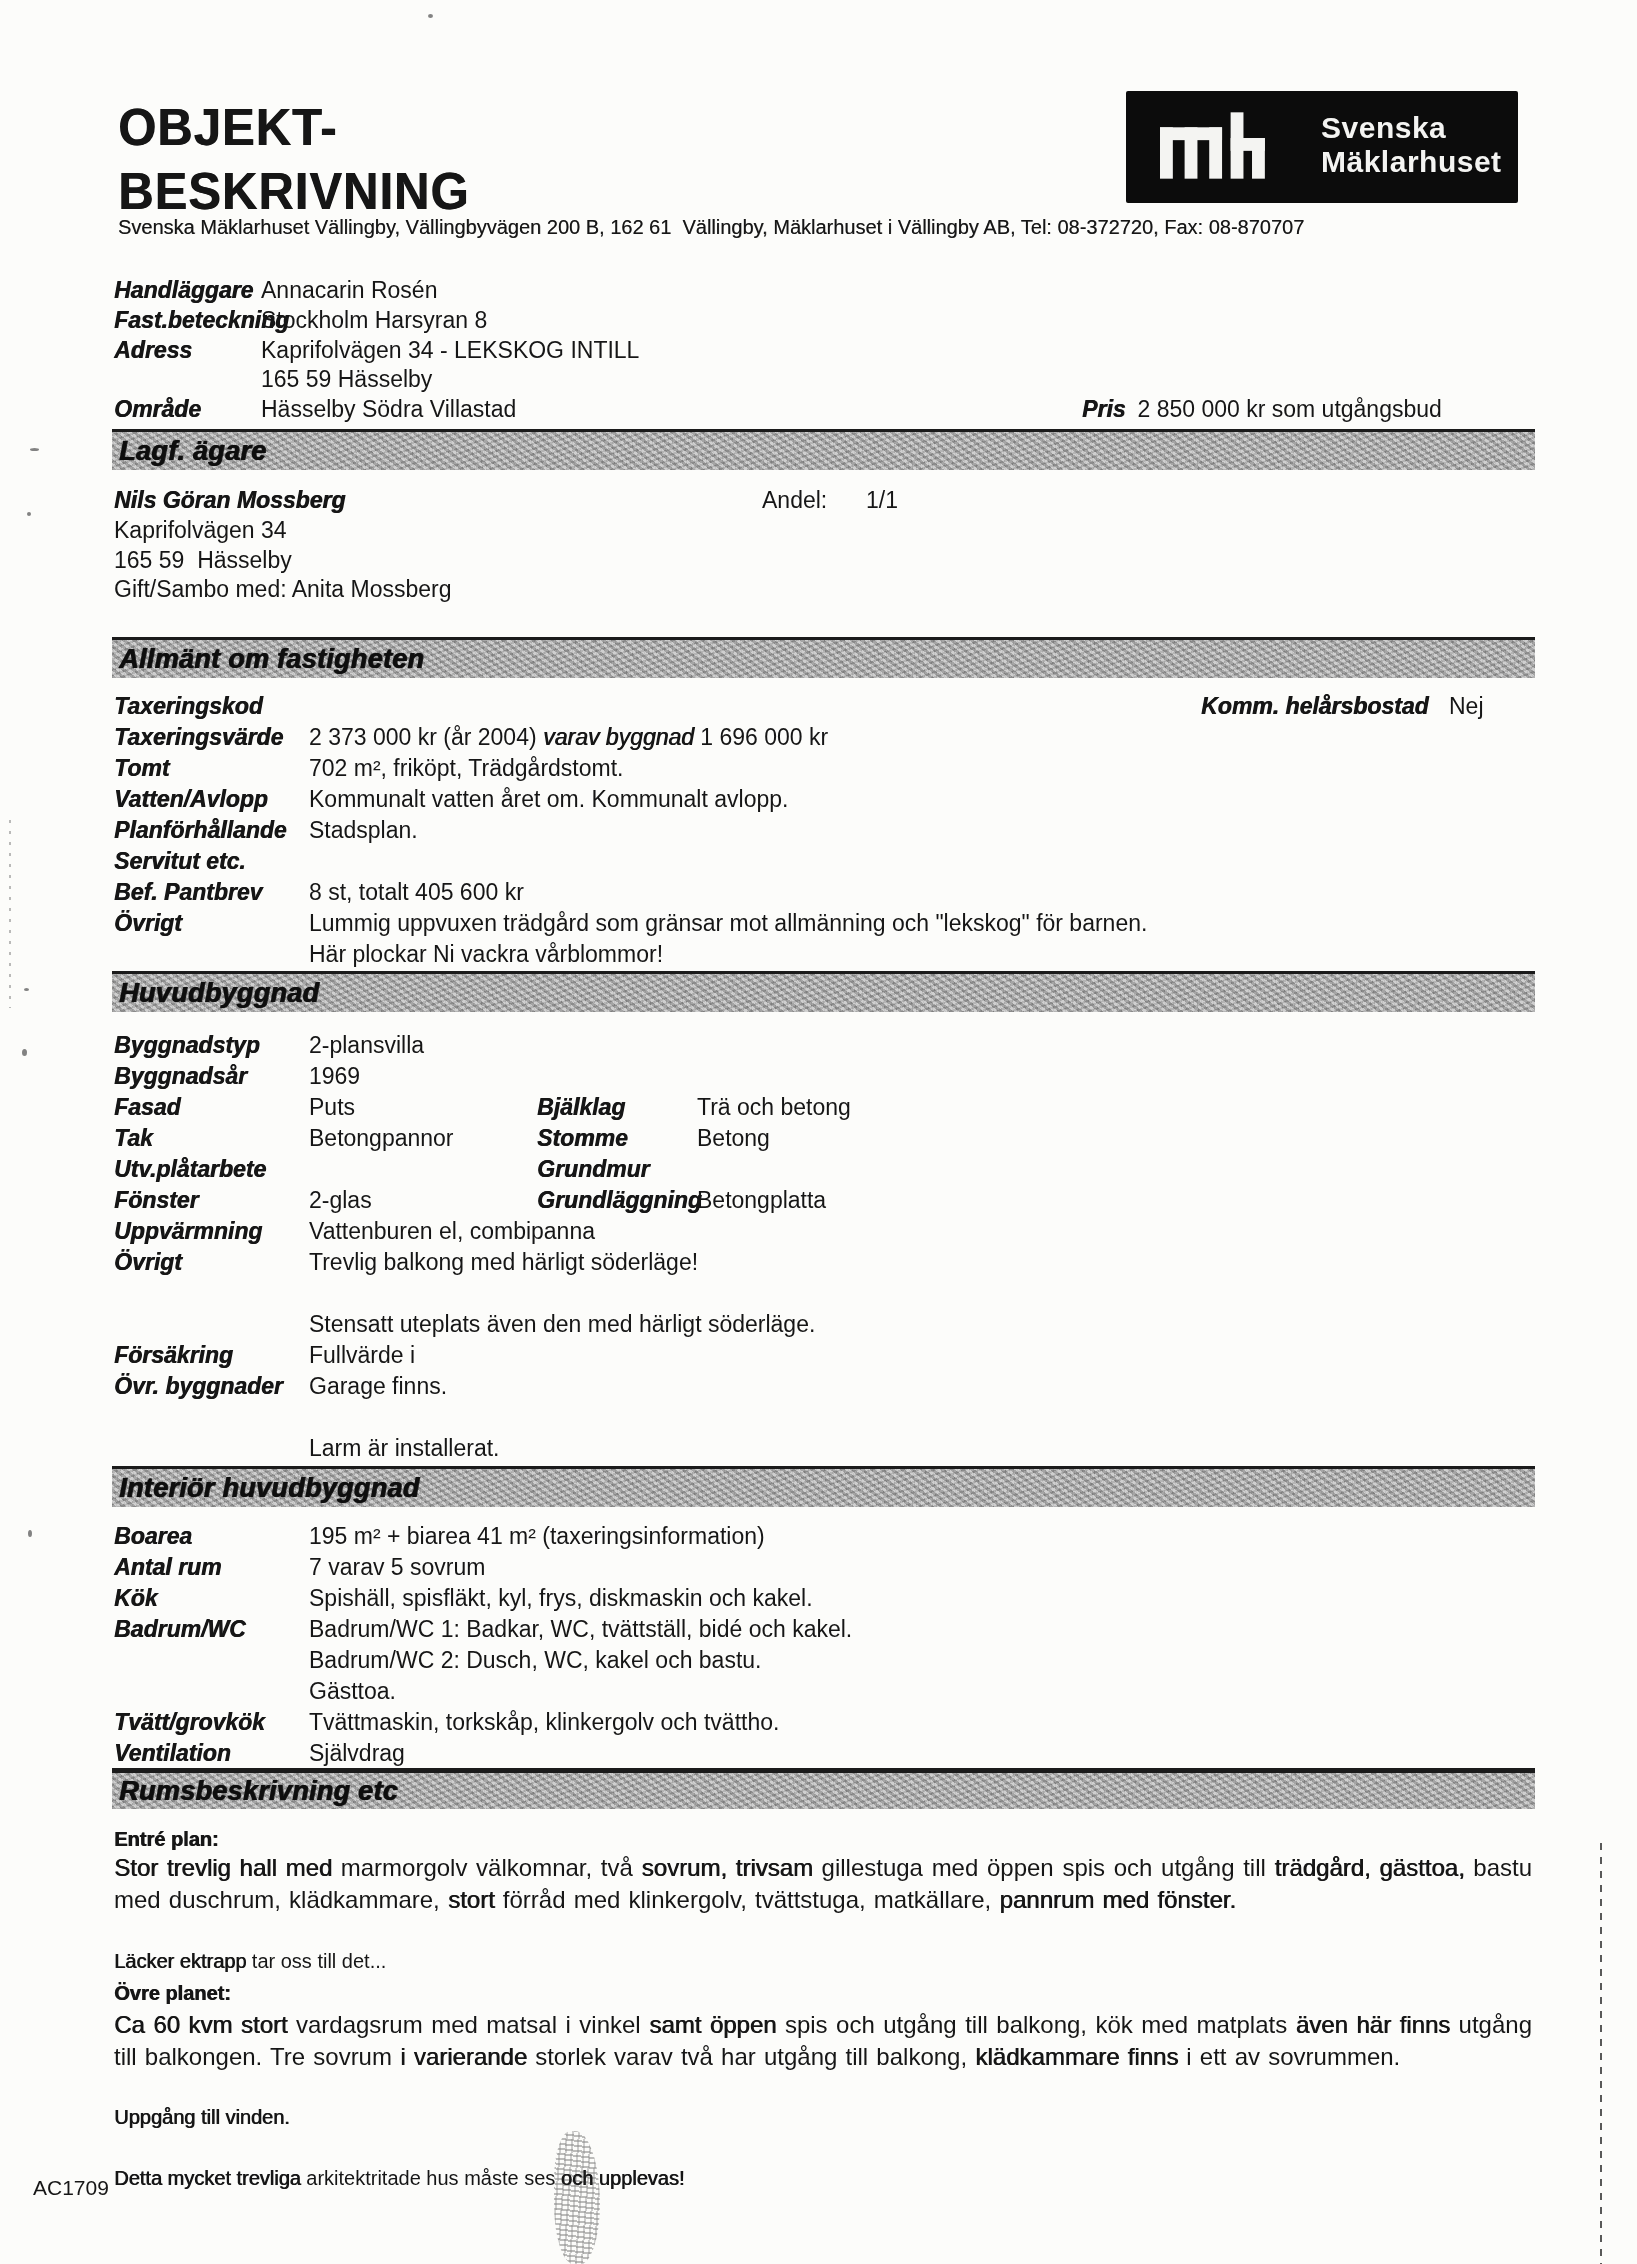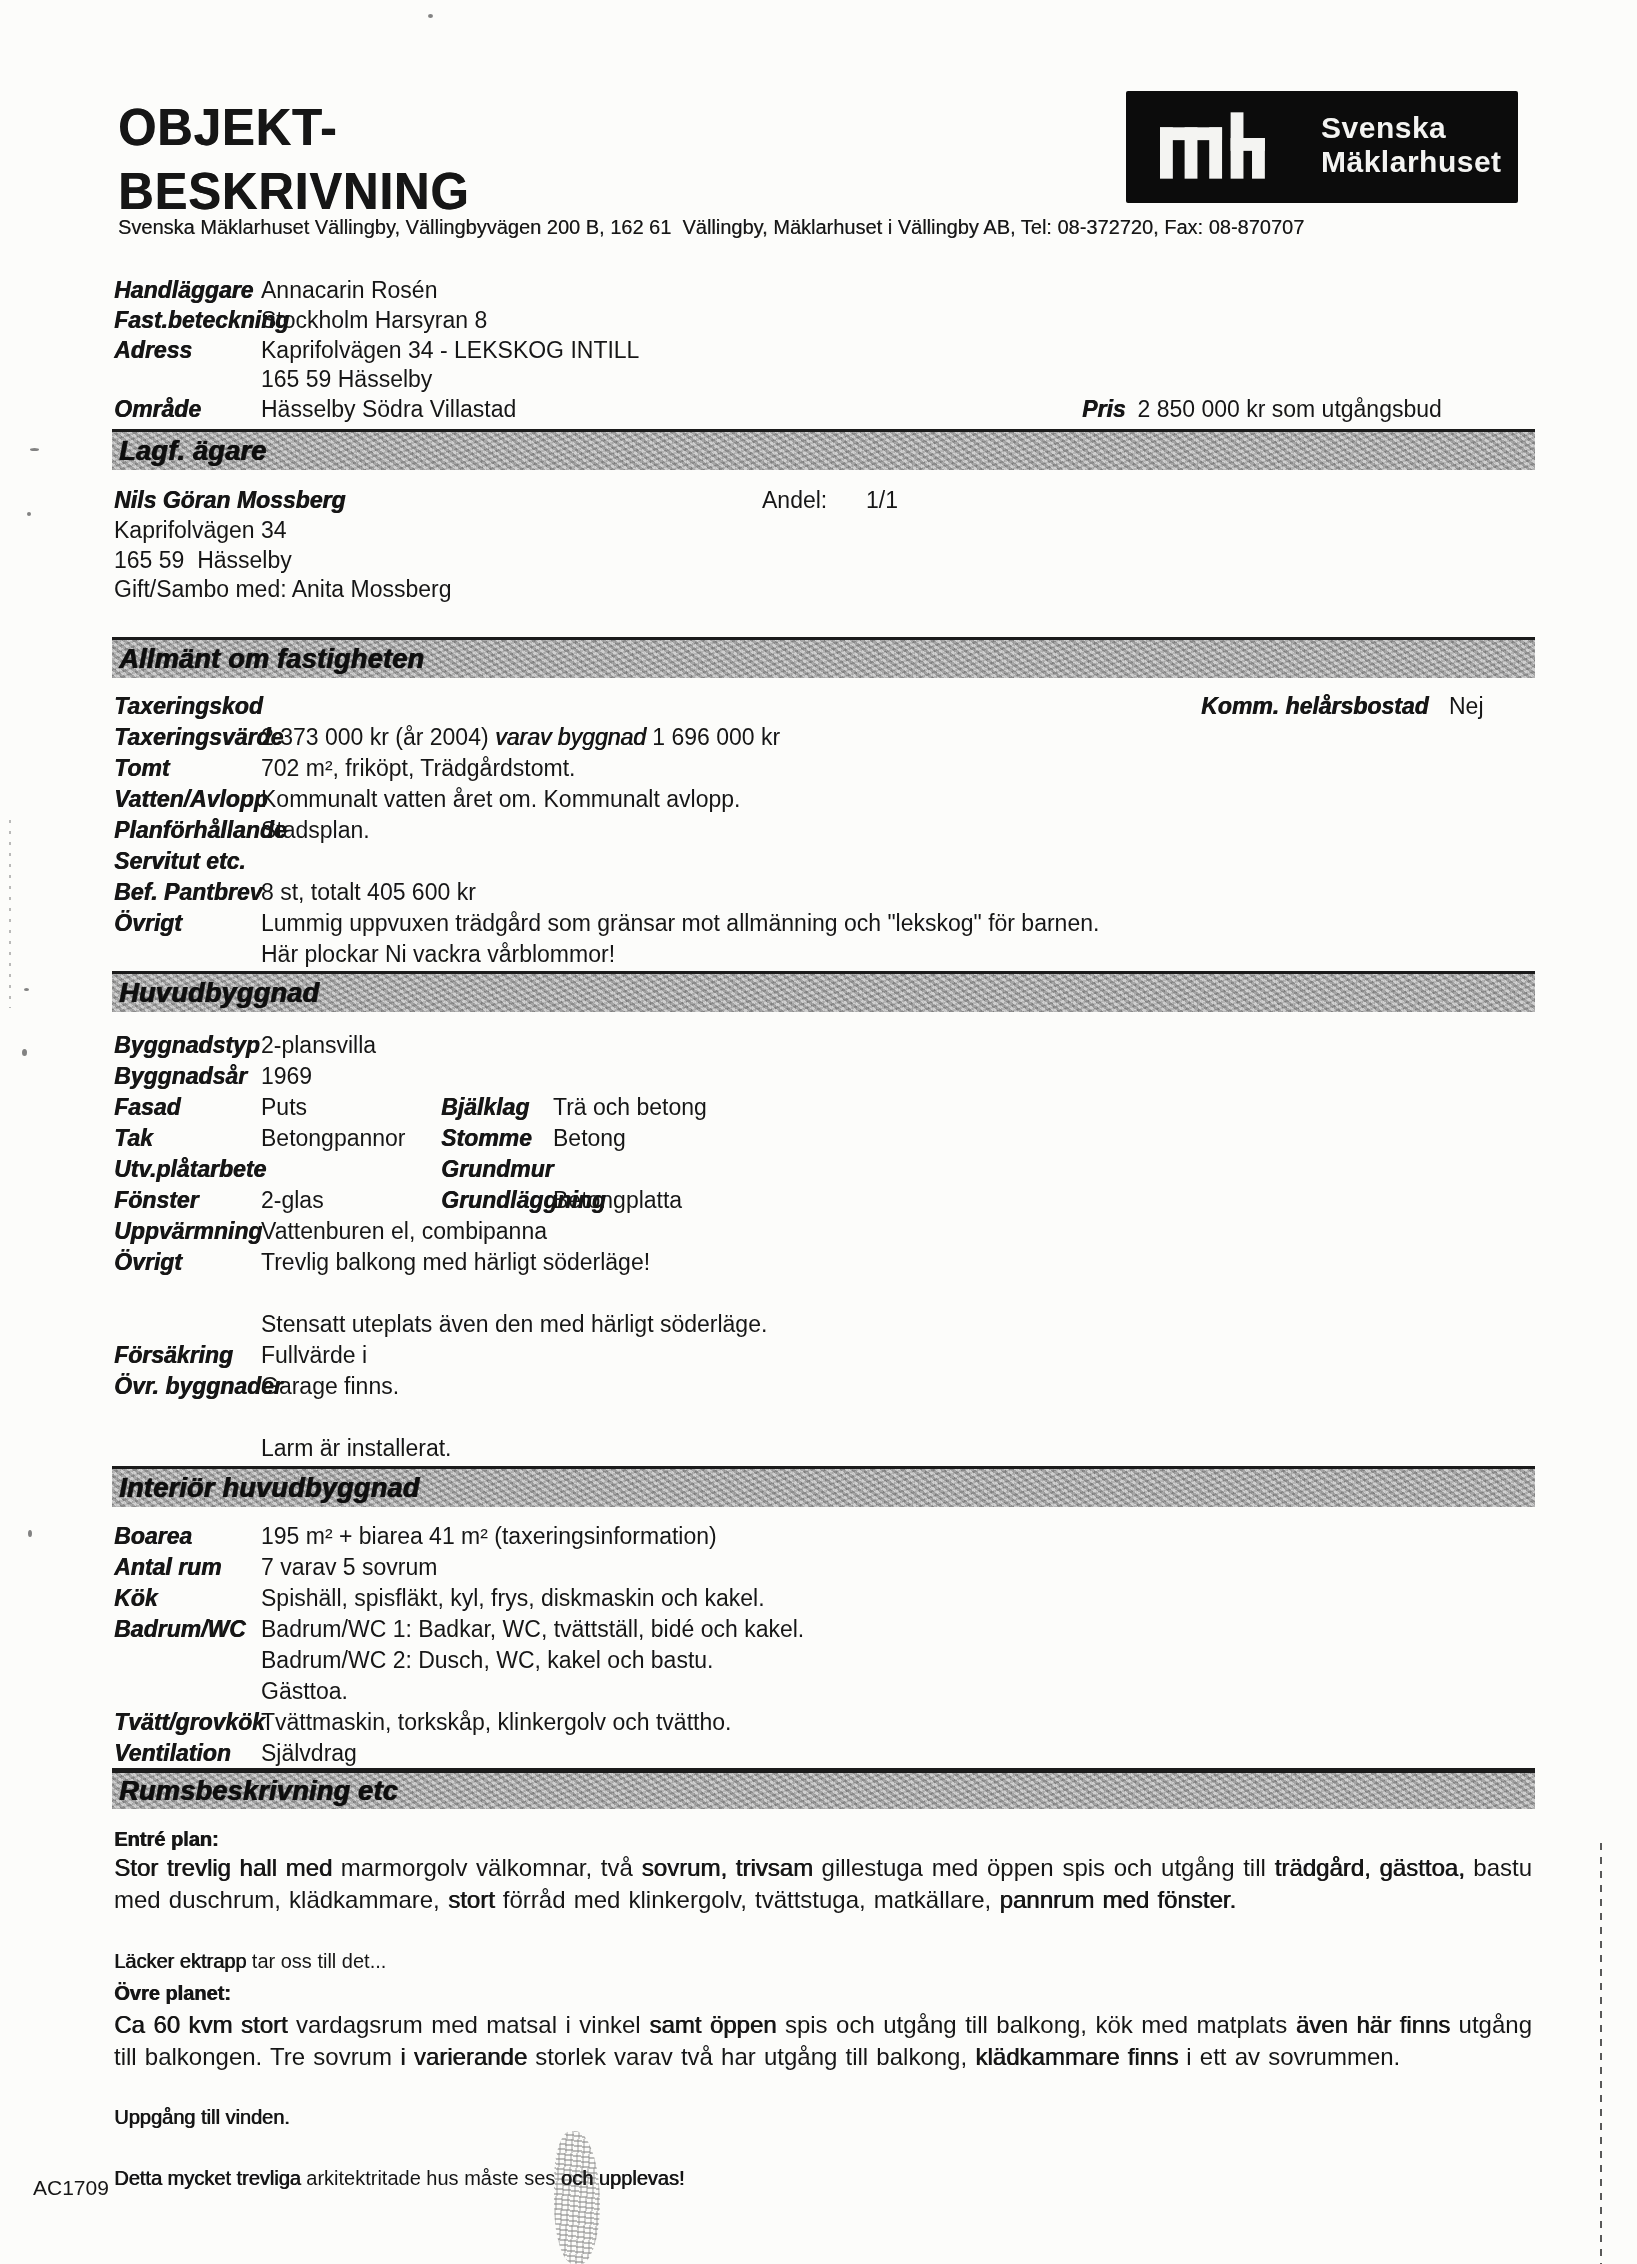--- a/index.html
+++ b/index.html
@@ -27,21 +27,21 @@
   .logo svg{position:absolute;left:34px;top:19px;}
   .logo-text{position:absolute;left:166px;top:20px;color:var(--logo-fg);font-size:30px;line-height:34px;
     font-weight:bold;letter-spacing:0.5px;margin-left:29px;}
   
   .kv{position:absolute;left:114px;width:1423px;display:flex;font-size:23px;line-height:30px;}
   .lbl{flex:none;width:147px;font-weight:bold;font-style:italic;white-space:nowrap;
     text-shadow:0.6px 0 0 currentColor;}
   .val{white-space:pre;}
   .rows .kv{position:static;}
   .rows{position:absolute;left:114px;width:1423px;}
-  .rows .kv{height:31px;}
+  .rows .kv{height:31px;gap:48px;}
   .val1{flex:none;width:180px;white-space:pre;}
   .lbl2{flex:none;width:112px;font-weight:bold;font-style:italic;white-space:nowrap;
     text-shadow:0.6px 0 0 currentColor;}
   
   .bar{position:absolute;left:112px;width:1423px;height:41px;border-top:3px solid #1b1b1b;
     background-color:var(--bar-gray);
     background-image:
       repeating-linear-gradient(37deg, rgba(0,0,0,0.17) 0 3px, rgba(255,255,255,0.15) 3px 6px),
       repeating-linear-gradient(-19deg, rgba(0,0,0,0.13) 0 2px, rgba(255,255,255,0.11) 2px 5px),
       repeating-linear-gradient(84deg, rgba(0,0,0,0.09) 0 1px, rgba(255,255,255,0.02) 1px 4px);

